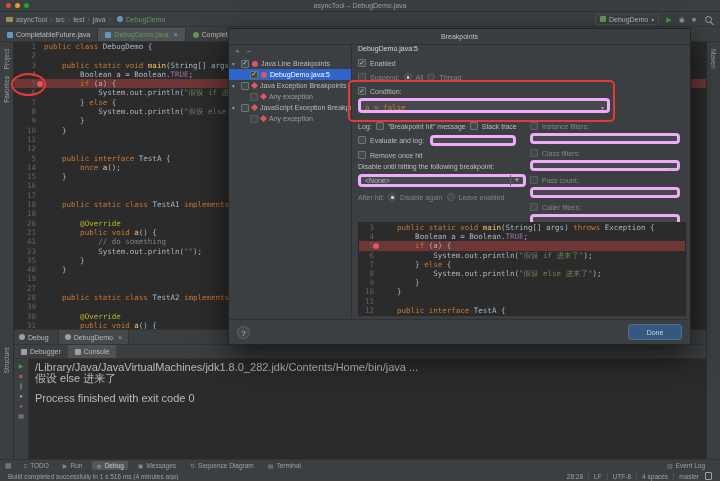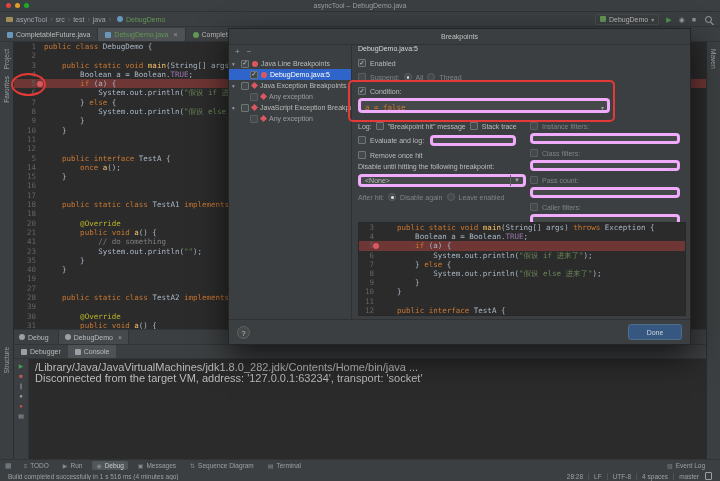--- a/index.html
+++ b/index.html
@@ -358,22 +358,23 @@
             <span class="dicon green">▶</span>
             <span class="dicon red">■</span>
             <span class="dicon">∥</span>
             <span class="dicon">●</span>
             <span class="dicon red">●</span>
             <span class="dicon">▤</span>
           </div>
           <div class="console">
             <div id="console-lines">
                 <div class="console-line">/Library/Java/JavaVirtualMachines/jdk1.8.0_282.jdk/Contents/Home/bin/java ...</div>
-                <div class="console-line">Disconnected from the target VM, address: '127.0.0.1:63234', transport: 'socket'</div>
+                <div class="console-line">假设 else 进来了</div>
                 <div class="console-line">&nbsp;</div>
+                <div class="console-line">Process finished with exit code 0</div>
               </div>
           </div>
         </div>
       </div>
     </div>
 
     <div class="stripe right">
       <span class="vlabel">Maven</span>
     </div>
   </div>

